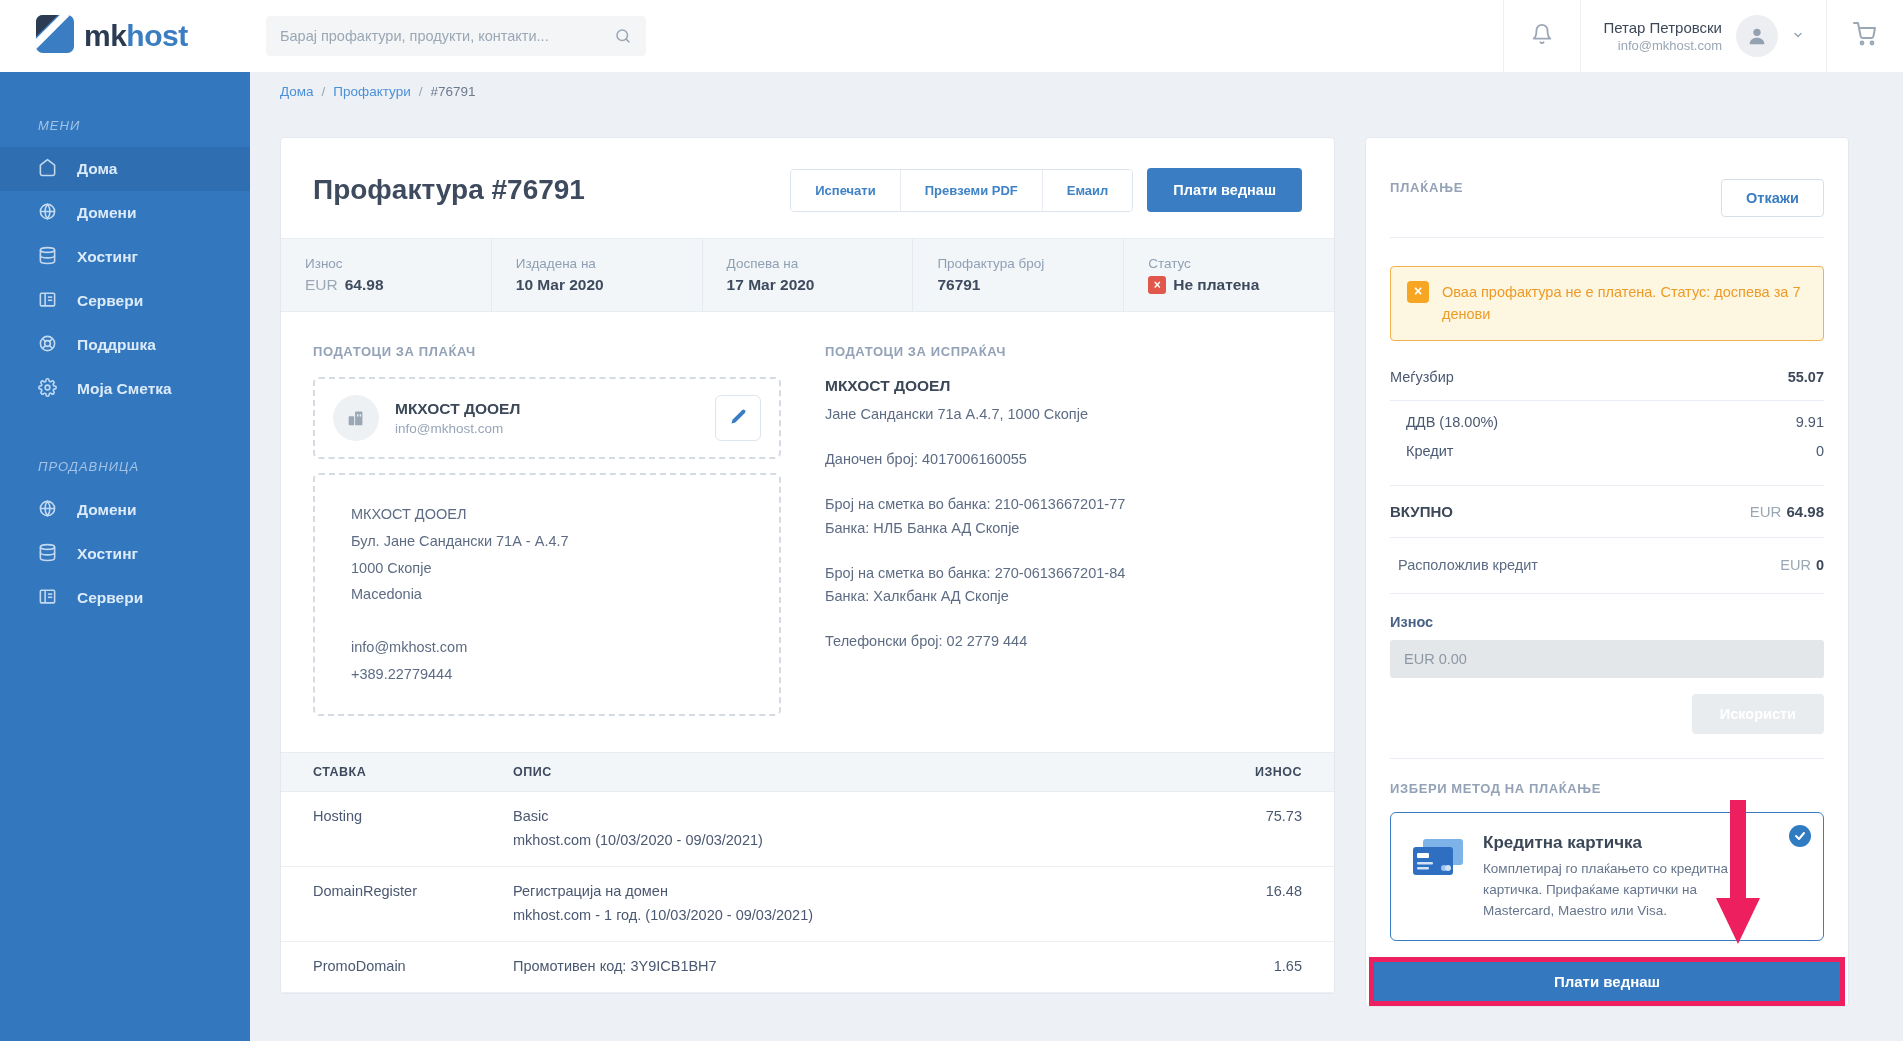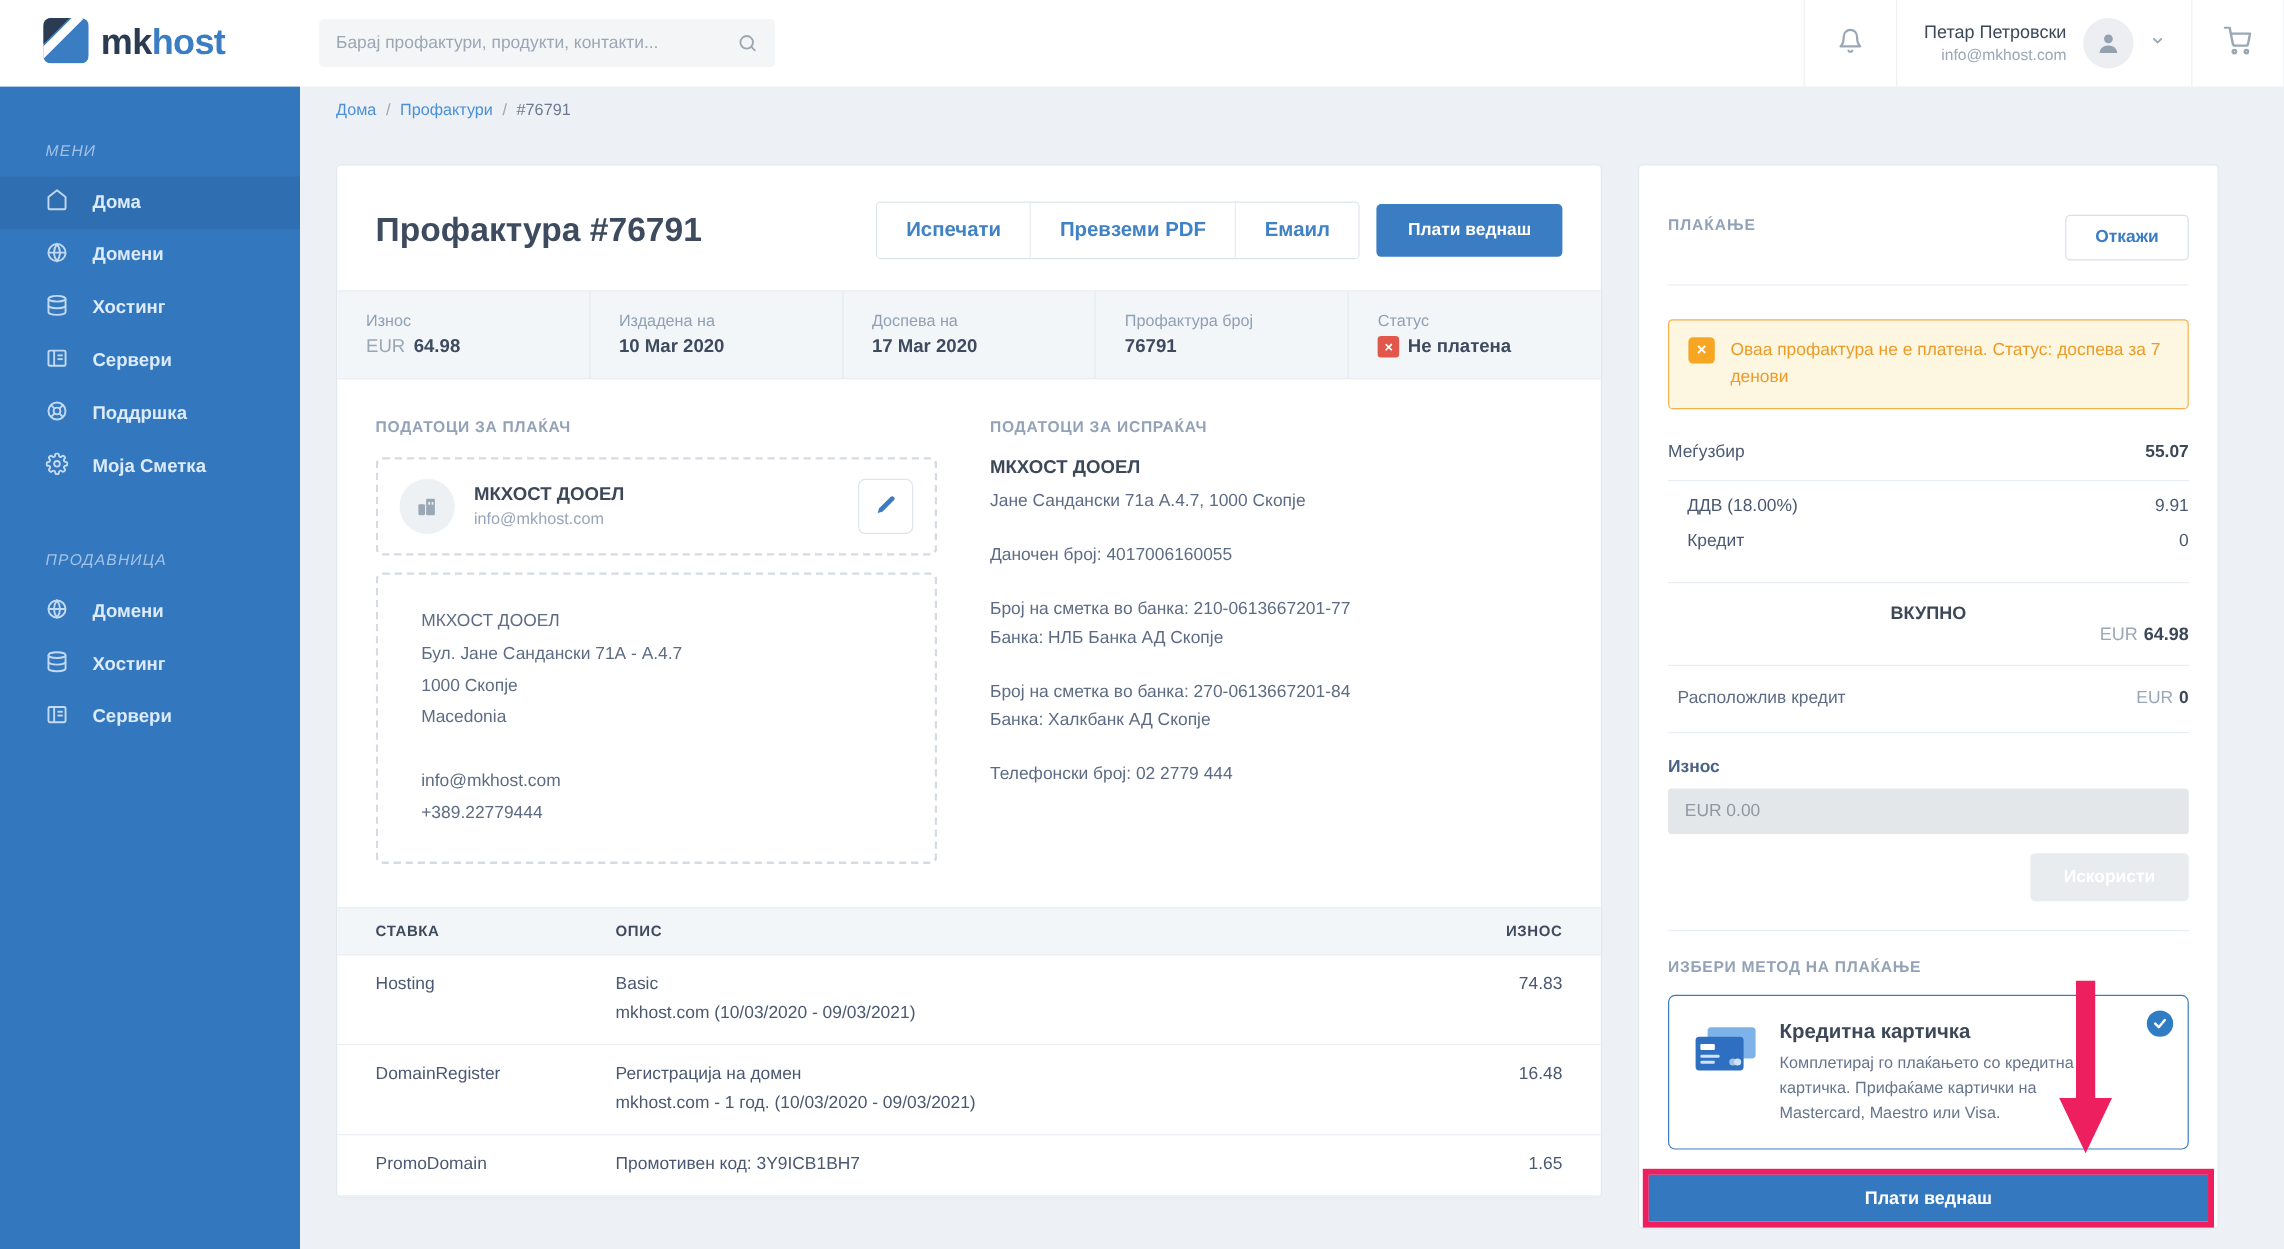--- a/index.html
+++ b/index.html
@@ -45,21 +45,21 @@
 
   .columns { display:flex; gap:30px; align-items:flex-start; }
 
   
   .card { background:#fff; border:1px solid #e2e8ee; border-radius:4px; }
   .invoice-card { width:1055px; flex:none; }
   .inv-header { display:flex; align-items:center; padding:30px 32px 26px; }
   .inv-title { font-size:28px; font-weight:700; color:#3e4b5f; }
   .inv-actions { margin-left:auto; display:flex; align-items:center; gap:14px; }
   .btn-group { display:flex; border:1px solid #dde4ec; border-radius:4px; overflow:hidden; background:#fff; }
-  .btn-group button { background:#fff; border:none; border-left:1px solid #e7ecf2; color:#3f82c6; font-size:17px; font-weight:600; padding:13px 24px; cursor:pointer; font-family:inherit; }
+  .btn-group button { background:#fff; border:none; border-left:1px solid #e7ecf2; color:#3f82c6; font-size:13px; font-weight:600; padding:13px 24px; cursor:pointer; font-family:inherit; }
   .btn-group button:first-child { border-left:none; }
   .btn-primary { background:#3a7dc2; color:#fff; border:none; border-radius:4px; font-size:14.5px; font-weight:700; padding:14px 26px; cursor:pointer; font-family:inherit; }
 
   .stats-row { display:flex; background:#f3f6f9; border-top:1px solid #e8edf2; border-bottom:1px solid #e8edf2; }
   .stat-cell { flex:1; padding:17px 24px; border-left:1px solid #e4eaf0; }
   .stat-cell:first-child { border-left:none; }
   .stat-label { font-size:13.5px; color:#8fa0b4; margin-bottom:5px; }
   .stat-value { font-size:15.5px; font-weight:700; color:#3e4b5f; display:flex; align-items:center; gap:7px; }
   .stat-value .cur { color:#9aa7b5; font-weight:400; }
   .xbadge { width:18px; height:18px; border-radius:3px; display:inline-flex; align-items:center; justify-content:center; color:#fff; font-size:12px; font-weight:700; flex:none; }
@@ -95,21 +95,21 @@
   .pp-title { font-size:13px; font-weight:700; letter-spacing:.8px; color:#93a2b6; }
   .btn-outline { margin-left:auto; background:#fff; border:1px solid #d7dfe8; border-radius:4px; color:#3a7dc2; font-size:14.5px; font-weight:600; padding:10px 24px; cursor:pointer; font-family:inherit;margin-top:21px; }
   .warn-box { margin-top:28px; border:1px solid #f3b04e; background:#fdf6e0; border-radius:4px; padding:14px 16px; display:flex; gap:13px; font-size:14.5px; color:#ed9b28; line-height:1.55; }
   .totals { margin-top:28px; }
   .t-line { display:flex; align-items:center; font-size:14.5px; color:#4a5871; }
   .t-line .val { margin-left:auto; }
   .row-sub { padding-bottom:15px; border-bottom:1px solid #e8edf3; }
   .row-sub .val { font-weight:700; color:#3c4858; }
   .row-ind { padding:13px 0 0 16px; }
   .row-ind.last { padding-bottom:26px; border-bottom:1px solid #e8edf3; }
-  .row-total { padding:17px 0; border-bottom:1px solid #e8edf3; font-weight:700; color:#3c4858; font-size:15px;flex-direction:column; }
+  .row-total { padding:17px 0; border-bottom:1px solid #e8edf3; font-weight:700; color:#3c4858; font-size:15px; }
   .row-total .cur, .row-avail .cur { color:#9aa7b5; font-weight:400; margin-right:5px; }
   .row-avail { padding:19px 0 20px 8px; border-bottom:1px solid #e8edf3; color:#5d6c84; }
   .row-avail .val { font-weight:700; color:#3c4858; }
   .amount-sec { padding:20px 0 24px; border-bottom:1px solid #e8edf3; }
   .amount-label { font-size:14.5px; font-weight:700; color:#4a6285; }
   .amount-input { margin-top:10px; width:100%; height:38px; background:#e4e7ea; border:none; border-radius:3px; padding:0 14px; font-size:14.5px; color:#8d98a5; font-family:inherit; outline:none; }
   .amount-input::placeholder { color:#8d98a5; }
   .use-btn { display:block; margin:16px 0 0 auto; background:#e9ecef; color:#fff; border:none; border-radius:4px; font-size:14.5px; font-weight:700; padding:12px 28px; cursor:pointer; font-family:inherit; }
   .pay-area { position:relative; padding-top:22px; }
   .method-card { position:relative; border:1px solid #3a7dc2; border-radius:6px; padding:20px 18px 18px; display:flex; gap:16px; margin-top:16px; background:#fff; cursor:pointer; }
@@ -378,21 +378,21 @@
             <span>СТАВКА</span>
             <span>ОПИС</span>
             <span class="r">ИЗНОС</span>
           </div>
           <div class="t-row">
             <span>Hosting</span>
             <span>
                 <div>Basic</div>
                 <div class="d2">mkhost.com (10/03/2020 - 09/03/2021)</div>
               </span>
-            <span class="amt">74.83</span>
+            <span class="amt">75.73</span>
           </div>
           <div class="t-row">
             <span>DomainRegister</span>
             <span>
                 <div>Регистрација на домен</div>
                 <div class="d2">mkhost.com - 1 год. (10/03/2020 - 09/03/2021)</div>
               </span>
             <span class="amt">16.48</span>
           </div>
           <div class="t-row">

